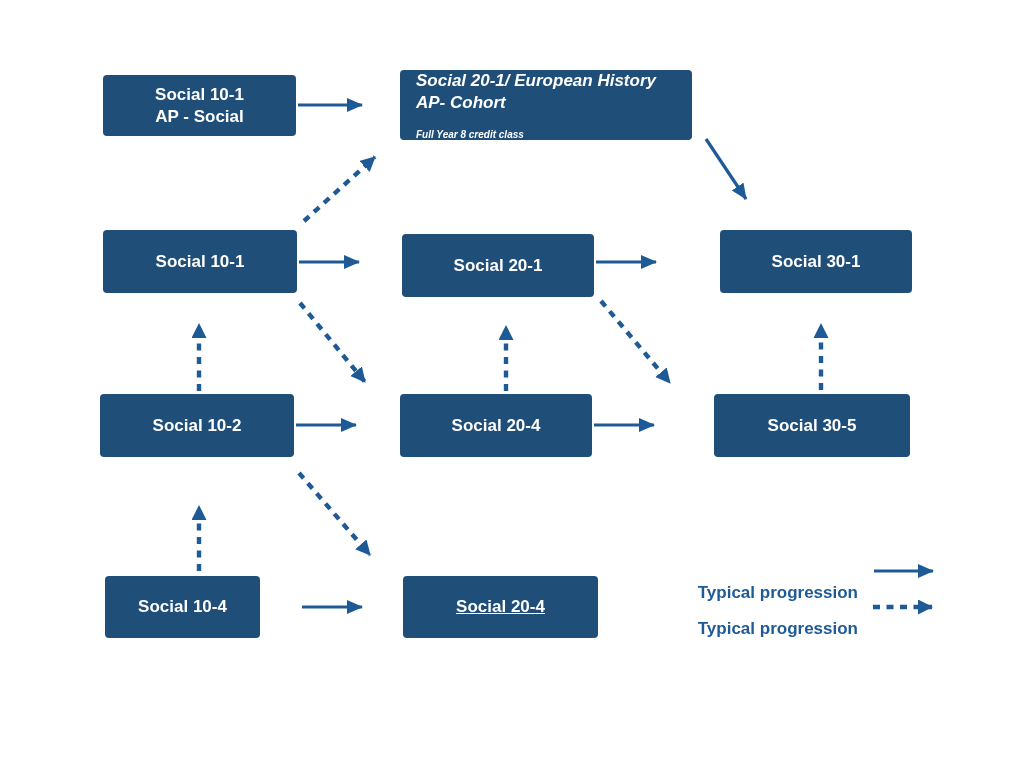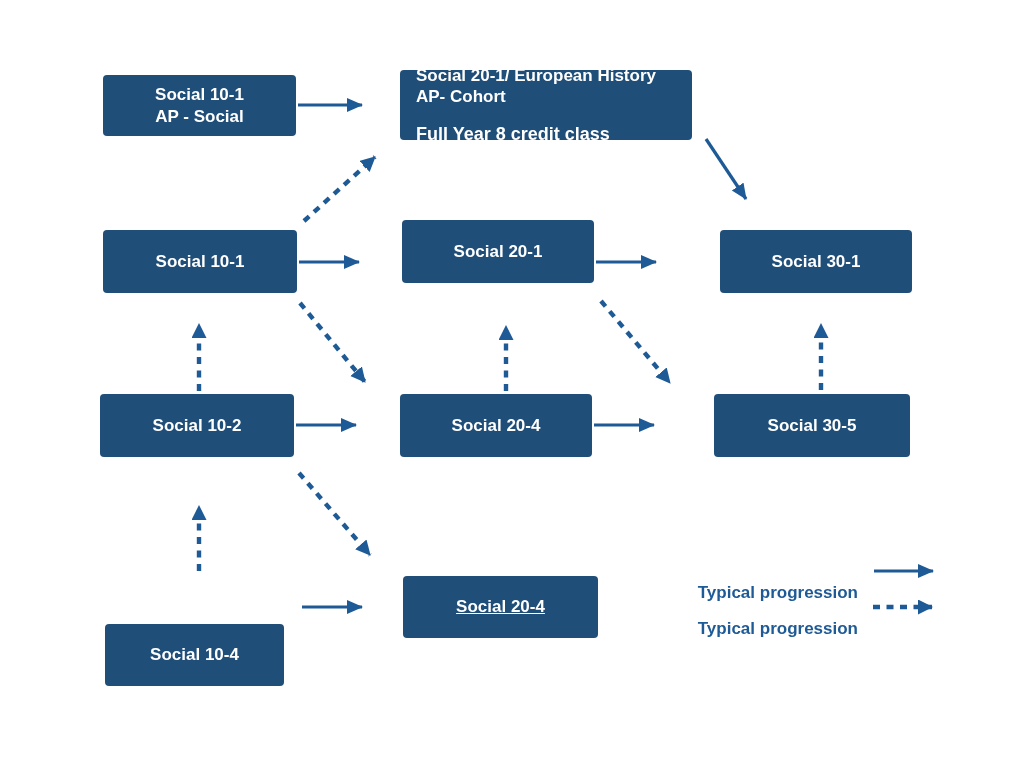--- a/index.html
+++ b/index.html
@@ -39,32 +39,33 @@
     justify-content: center;
     text-align: center;
     font-weight: 700;
     font-size: 17px;
     line-height: 1.28;
   }
   .node.left-align {
     align-items: flex-start;
     text-align: left;
     padding: 9px 10px 8px 16px;
+    font-style: italic;
   }
-  .node .sub { font-size: 18px; line-height: 1.35; margin-top: 14px; }
+  .node .sub { font-size: 10px; line-height: 1.35; margin-top: 14px; }
 
   .n-ap10 { left: 103px; top: 75px;  width: 193px; height: 61px; }
   .n-ap20 { left: 400px; top: 70px;  width: 292px; height: 70px; }
   .n-s101 { left: 103px; top: 230px; width: 194px; height: 63px; }
-  .n-s201 { left: 402px; top: 220px; width: 192px; height: 63px; }
+  .n-s201 { left: 402px; top: 234px; width: 192px; height: 63px; }
   .n-s301 { left: 720px; top: 230px; width: 192px; height: 63px; }
   .n-s102 { left: 100px; top: 394px; width: 194px; height: 63px; }
   .n-s202 { left: 400px; top: 394px; width: 192px; height: 63px; }
   .n-s302 { left: 714px; top: 394px; width: 196px; height: 63px; }
-  .n-s104 { left: 105px; top: 576px; width: 179px; height: 62px; margin-top: 48px; }
+  .n-s104 { left: 105px; top: 576px; width: 155px; height: 62px; }
   .n-s204 { left: 403px; top: 576px; width: 195px; height: 62px; text-decoration: underline; }
 
   .legend {
     position: absolute; left: 640px; top: 554px; width: 316px;
     display: flex; flex-direction: column; gap: 3px;
   }
   .legend-row {
     display: flex; align-items: center; gap: 14px; height: 33px;
   }
   .legend-label {

